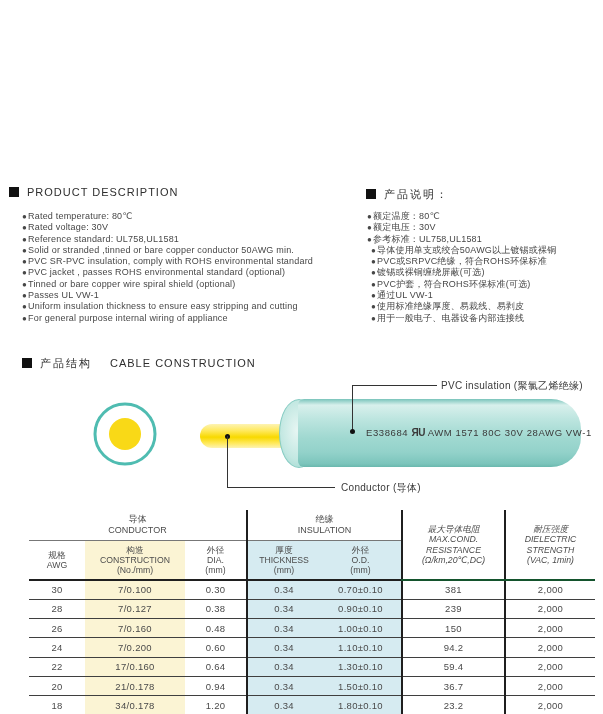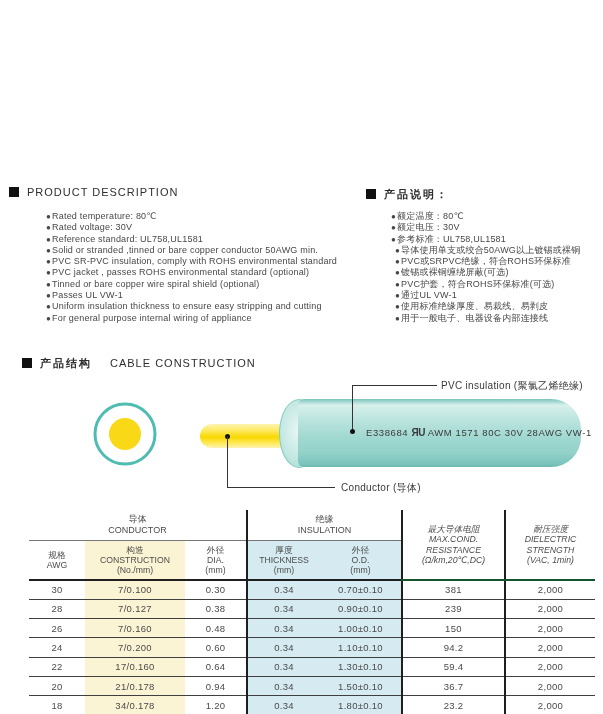--- a/index.html
+++ b/index.html
@@ -11,24 +11,24 @@
   }
   html,body{margin:0;padding:0;}
   body{
     width:603px;height:714px;position:relative;background:#ffffff;overflow:hidden;
     font-family:"Liberation Sans","DejaVu Sans",sans-serif;color:var(--ink-soft);
   }
   .abs{position:absolute;}
   
   .sec-title{font-size:11px;letter-spacing:1px;color:#2e2e2e;white-space:nowrap;}
   .sq{display:inline-block;width:10px;height:10px;background:#111;margin-right:8px;vertical-align:-1px;}
-  .cn-bold{font-weight:bold;letter-spacing:2px;}
+  .cn-bold{font-weight:normal;letter-spacing:2px;}
   
   .blist{list-style:none;margin:0;padding:0;font-size:9px;line-height:11.3px;letter-spacing:0.2px;color:#474747;}
-  .blist li{white-space:nowrap;margin-left:24px;}
+  .blist li{white-space:nowrap;}
   .blist li::before{content:"●";font-size:8px;margin-right:1px;}
   .cn-list li:nth-child(n+4){padding-left:4px;}
   
   .leader{background:#333;}
   .dot{width:5px;height:5px;border-radius:50%;background:#111;}
   .dlabel{font-size:10px;color:#3a3a3a;white-space:nowrap;letter-spacing:0.3px;}
   .conductor-bar{
     background:linear-gradient(180deg,#fdf3b3 0%,#ffe95c 28%,var(--yellow-core) 55%,#ffe95c 80%,#fdf3b3 100%);
     border-radius:12px 0 0 12px;
   }

